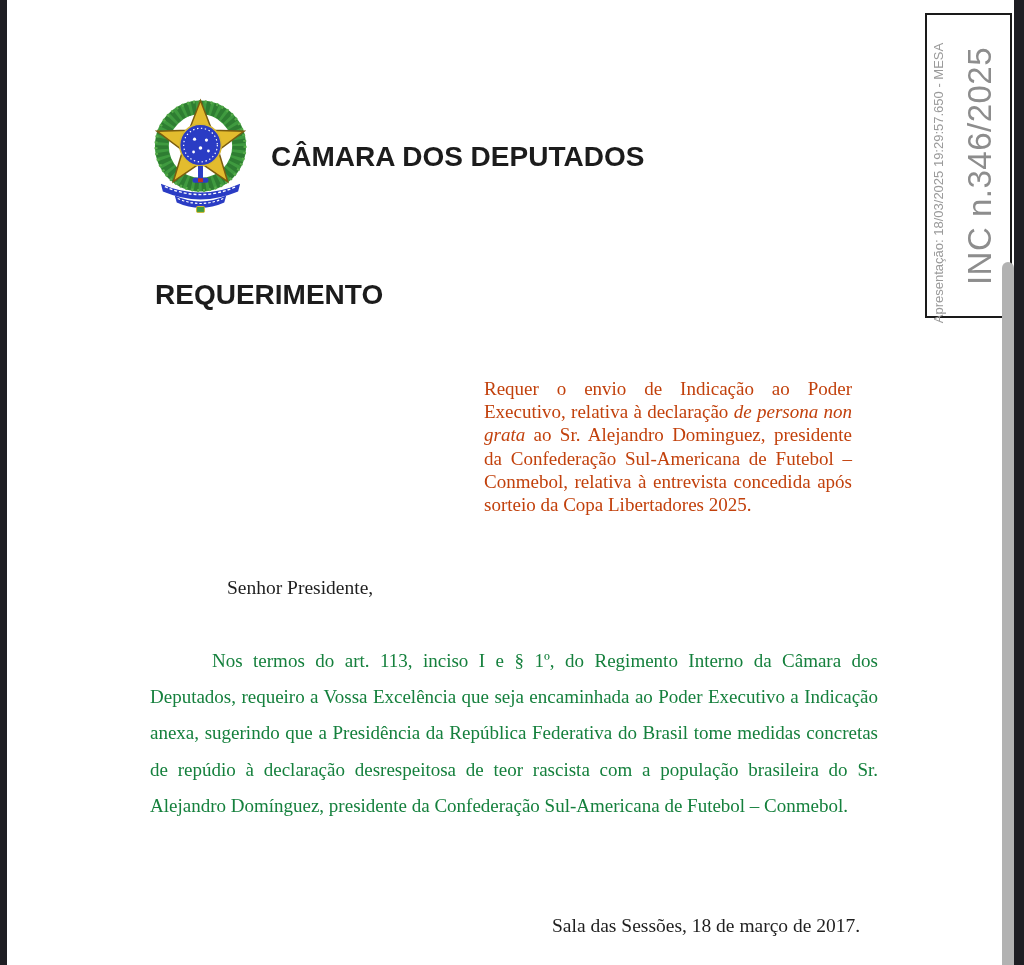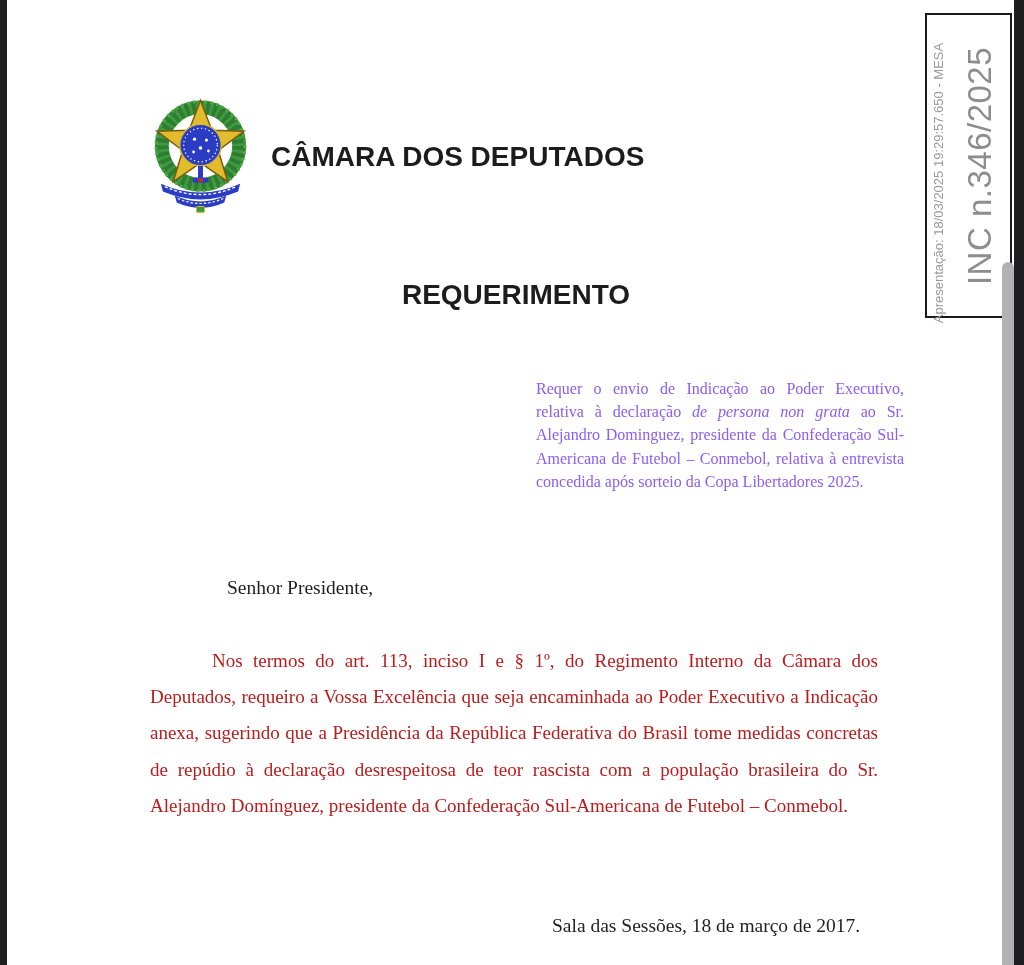--- a/index.html
+++ b/index.html
@@ -69,56 +69,55 @@
     font-weight: bold;
     font-size: 28px;
     color: #1c1c1c;
     white-space: nowrap;
     text-align: center;
   }
   .doc-title {
     position: absolute;
     left: 155px; top: 279px;
     width: 722px;
-    text-align: center;
     font-family: "Liberation Sans", sans-serif;
     font-weight: bold;
     font-size: 28px;
     color: #1c1c1c;
   }
 
   
   .summary {
     position: absolute;
-    left: 536px; top: 377px;
+    left: 484px; top: 377px;
     width: 368px;
-    font-size: 16px;
+    font-size: 19px;
     line-height: 23.2px;
     text-align: justify;
-    color: #8b5cf6;
+    color: #c2410c;
   }
   .summary .it { font-style: italic; }
 
   .salutation {
     position: absolute;
     left: 210px; top: 577px;
     font-size: 19.5px;
     color: #1f1f1f;
     margin-left: 17px;
   }
 
   .body-par {
     position: absolute;
     left: 150px; top: 643px;
     width: 728px;
     font-size: 19px;
     line-height: 36.2px;
     text-align: justify;
     text-indent: 62px;
-    color: #b91c1c;
+    color: #15803d;
   }
 
   .closing {
     position: absolute;
     left: 552px; top: 915px;
     font-size: 19.5px;
     color: #1f1f1f;
     white-space: nowrap;
   }
 </style>

